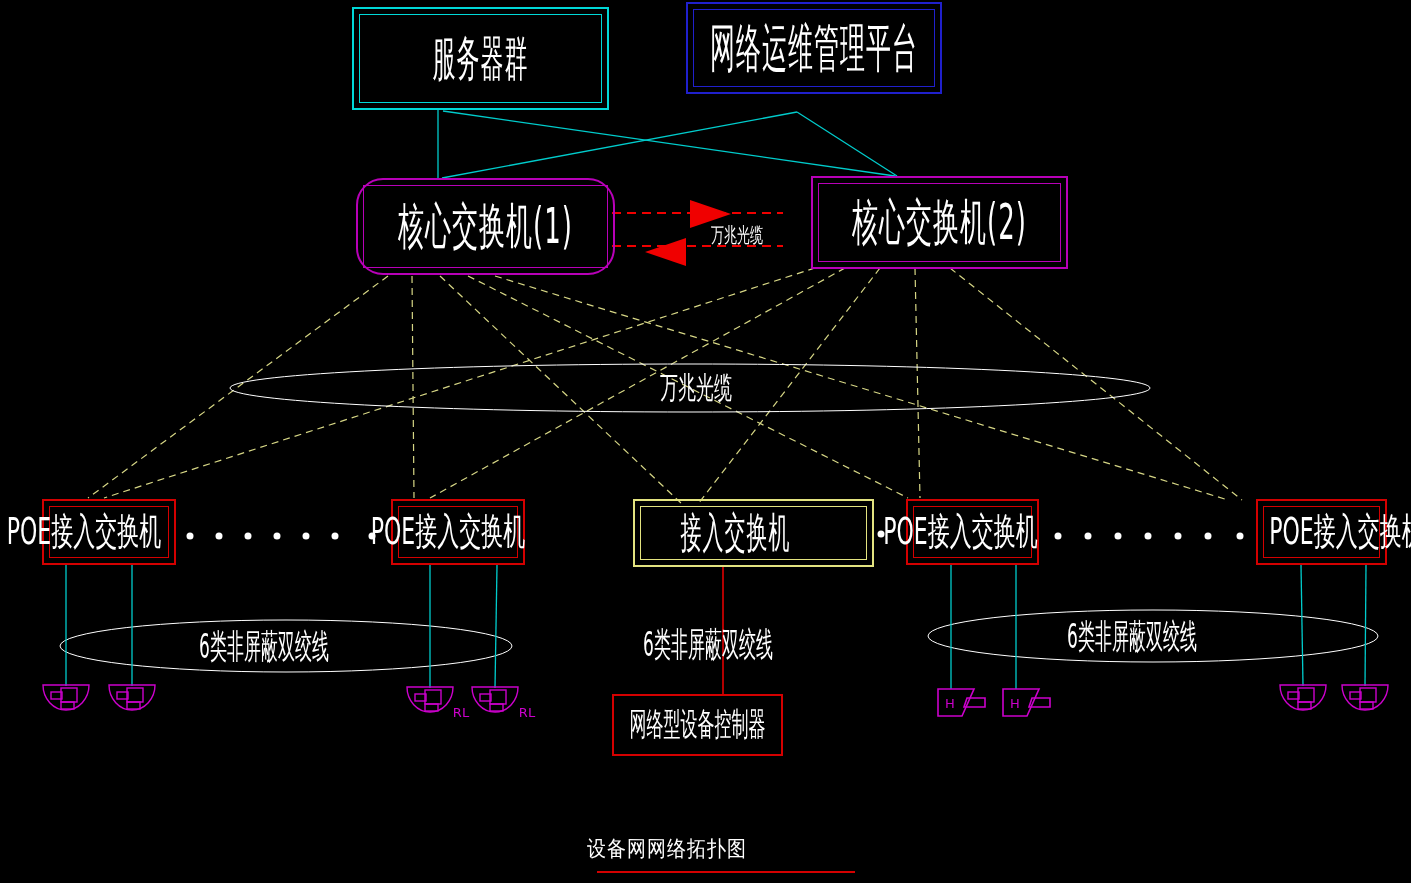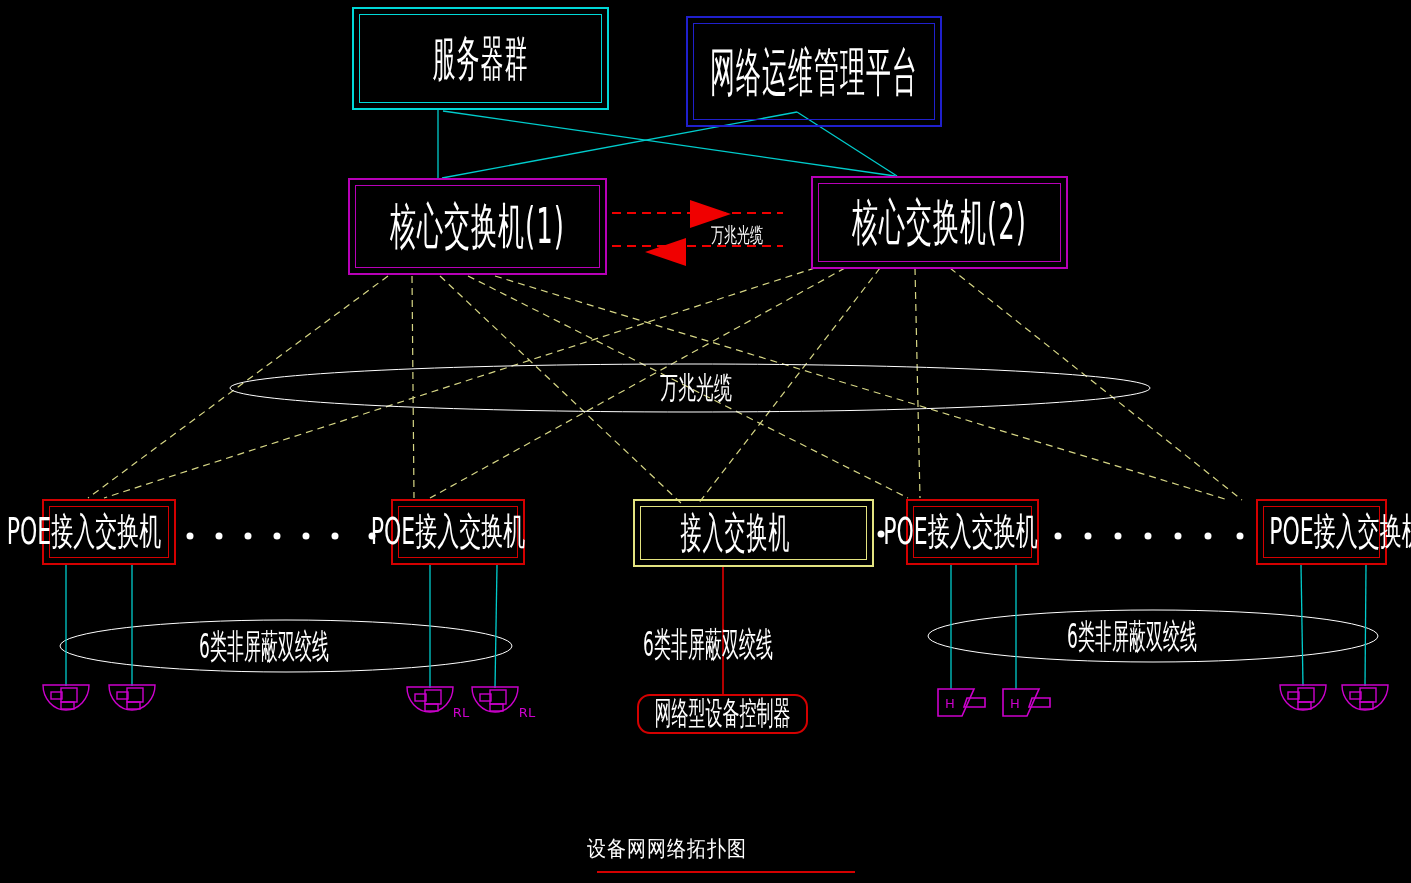--- a/index.html
+++ b/index.html
@@ -12,34 +12,34 @@
   .dbox .inner{position:absolute;inset:5px;border:1.5px solid var(--c);pointer-events:none;}
   .dbox{border:2px solid var(--c);}
   .sbox{position:absolute;box-sizing:border-box;border:2px solid var(--c);}
   .lbl{
     position:absolute;left:50%;top:50%;white-space:nowrap;color:#fff;
     transform:translate(calc(-50% + var(--dx,0px)),-50%) scaleY(var(--sy,1.7));
     font-weight:400;letter-spacing:1px;
   }
   .server  {--c:#00d8d8;left:352px;top:7px;width:257px;height:103px;}
   .server .lbl{font-size:23px;--sy:2.1;}
-  .platform{--c:#2020cc;left:686px;top:16px;width:256px;height:111px;}
+  .platform{--c:#2020cc;left:686px;top:2px;width:256px;height:92px;}
   .platform .lbl{font-size:25px;--sy:2.1;}
-  .core1{--c:#b800b8;left:348px;top:178px;width:259px;height:97px;}
+  .core1{--c:#b800b8;left:356px;top:178px;width:259px;height:97px;border-radius:27px;}
   .core2{--c:#b800b8;left:783px;top:176px;width:257px;height:93px;margin-left:28px;}
   .core1 .lbl,.core2 .lbl{font-size:26px;--sy:1.9;}
   .poe{--c:#d40000;}
   .poe .lbl{font-size:22px;--sy:1.7;letter-spacing:0;}
   .poe1{left:42px;top:499px;width:134px;height:66px;} .poe1 .lbl{--dx:-25px;}
   .poe2{left:391px;top:499px;width:134px;height:66px;} .poe2 .lbl{--dx:-10px;}
   .poe3{left:906px;top:499px;width:133px;height:66px;} .poe3 .lbl{--dx:-12px;}
   .poe4{left:1256px;top:499px;width:131px;height:66px;} .poe4 .lbl{--dx:25px;}
   .access{--c:#e3e380;left:633px;top:499px;width:241px;height:68px;}
   .access .lbl{font-size:21px;--sy:2.0;--dx:-18px;}
-  .controller{--c:#d40000;left:637px;top:694px;width:171px;height:40px;border-radius:13px;}
+  .controller{--c:#d40000;left:612px;top:694px;width:171px;height:62px;}
   .controller .lbl{font-size:17px;--sy:1.9;letter-spacing:0;}
   .flt{
     position:absolute;white-space:nowrap;color:#fff;
     transform:translate(-50%,-50%) scaleY(var(--sy,1.6));font-weight:400;
   }
   .lk-core{left:737px;top:236px;font-size:13px;--sy:1.6;}
   .lk-backbone{left:696px;top:388px;font-size:18px;--sy:1.7;}
   .utp{font-size:17px;--sy:2.0;}
   .utp-left{left:264px;top:647px;}
   .utp-center{left:708px;top:645px;}

